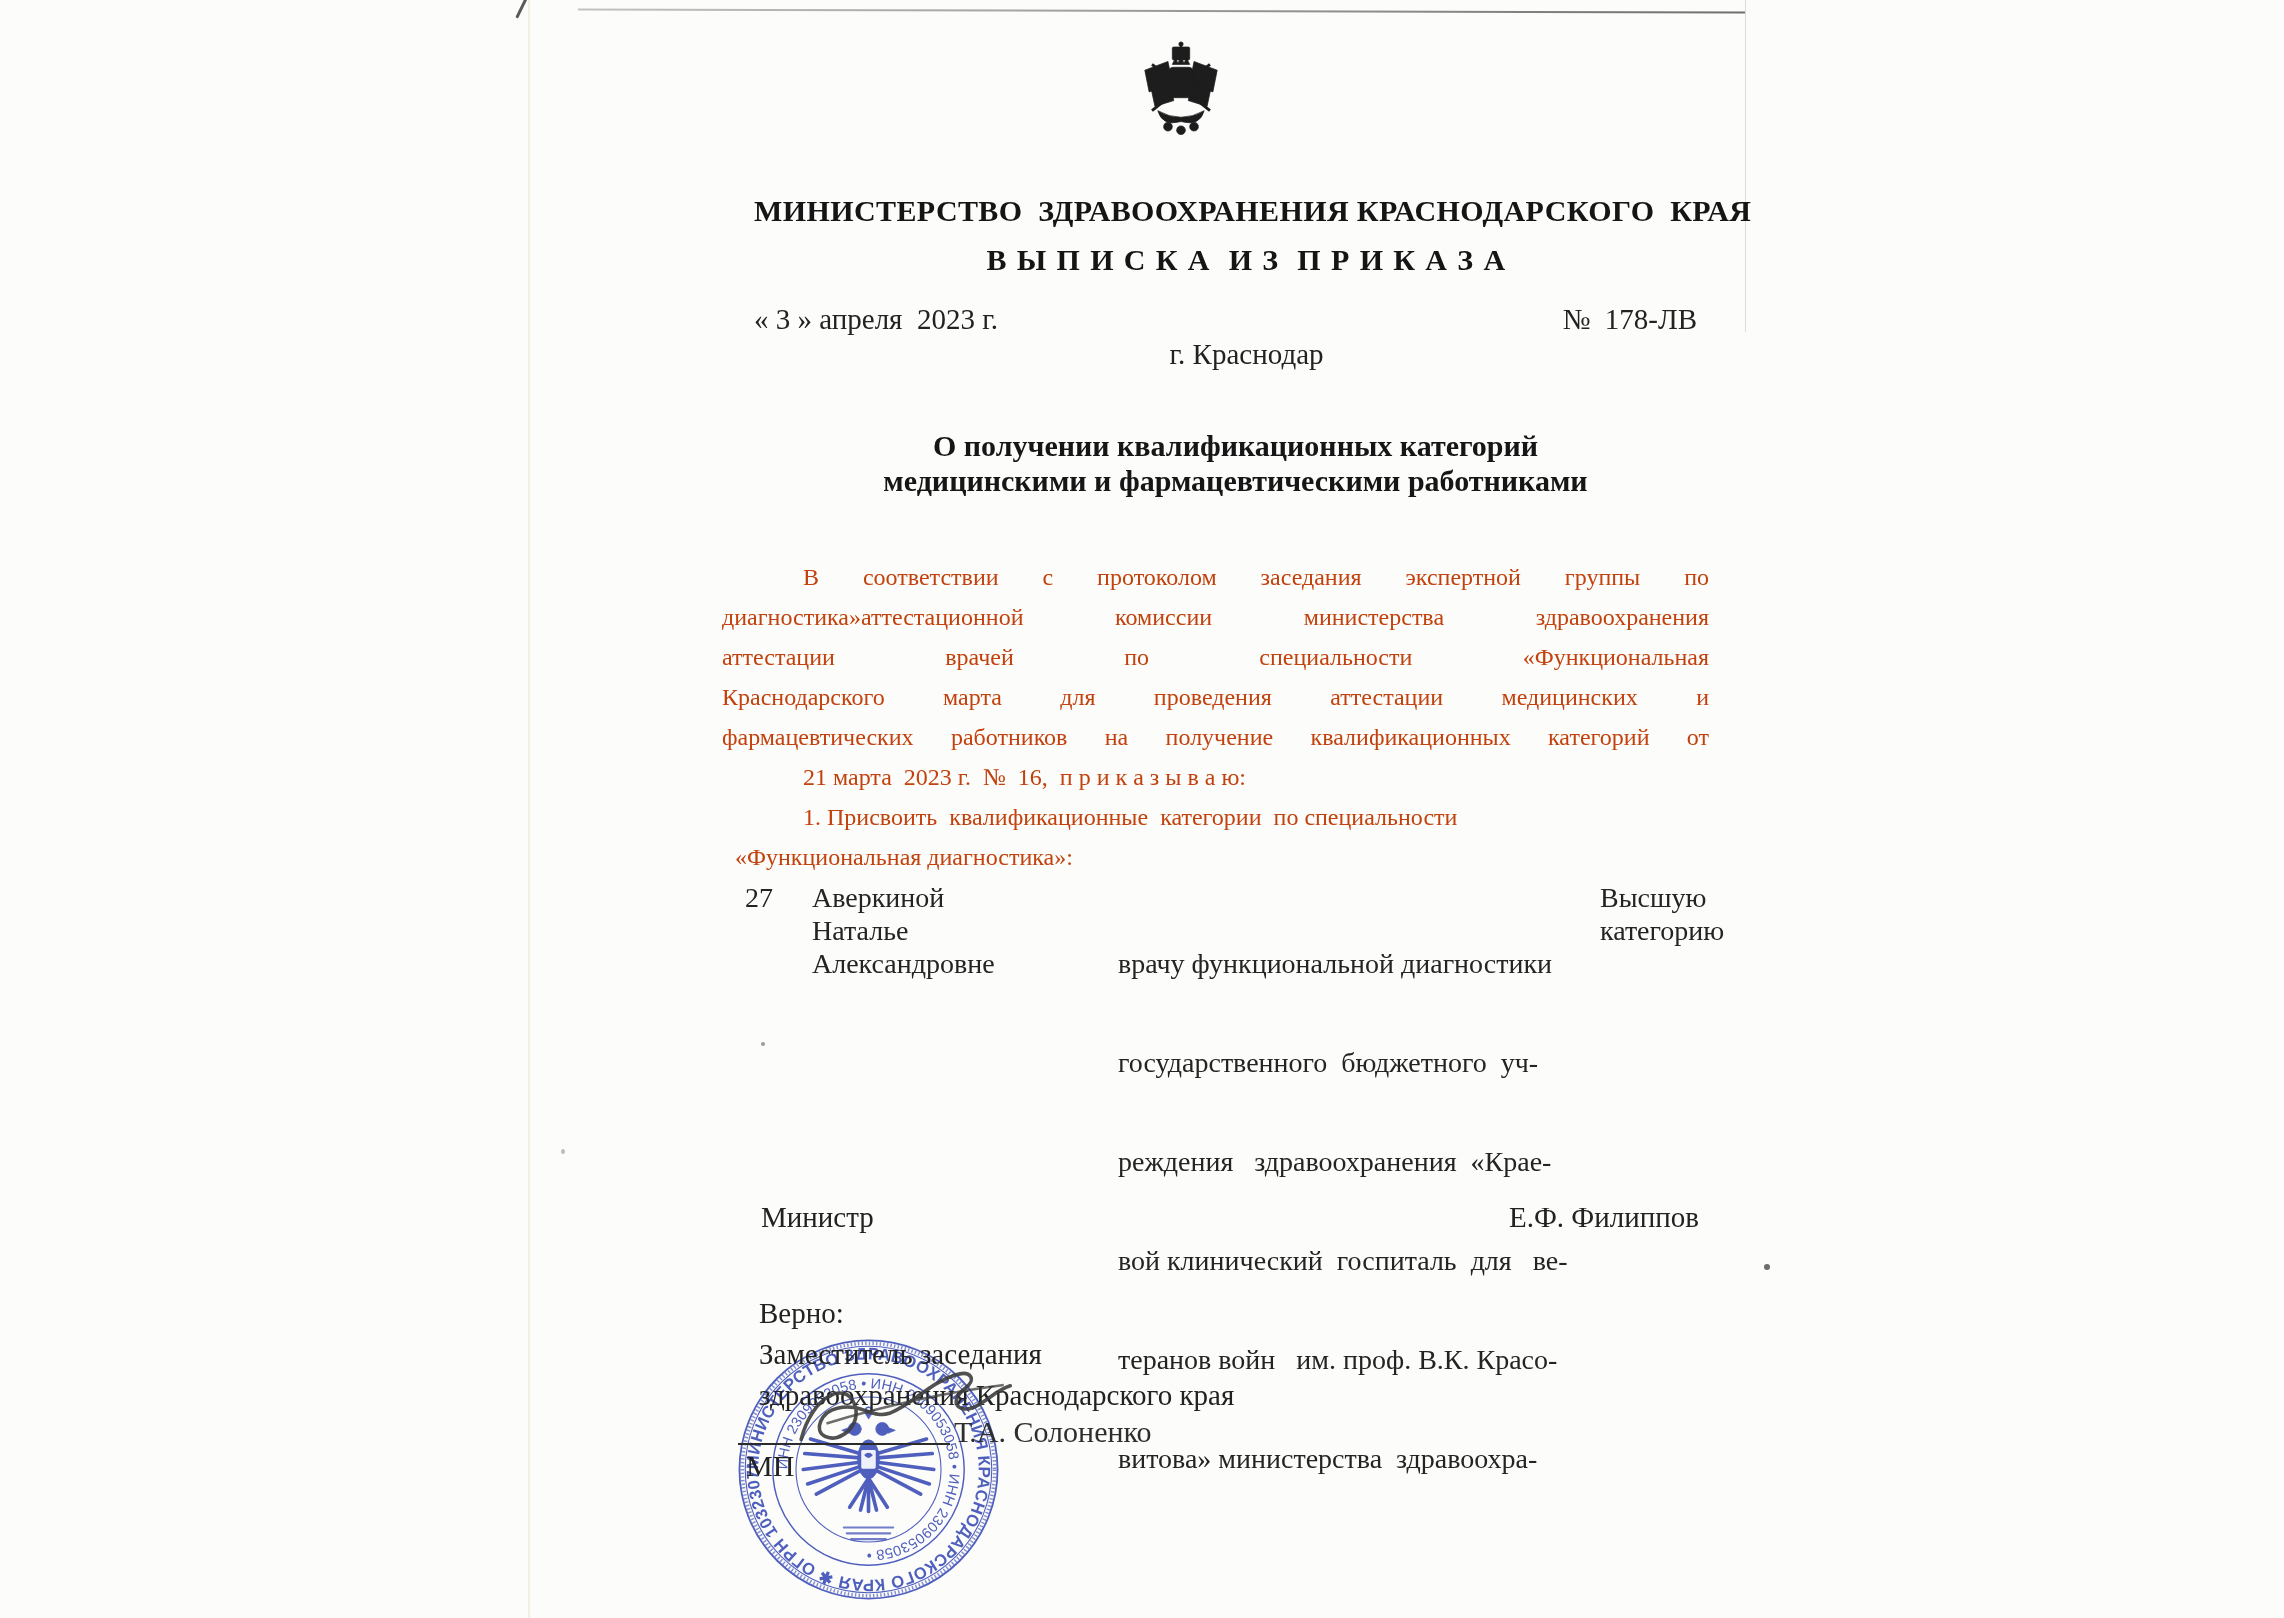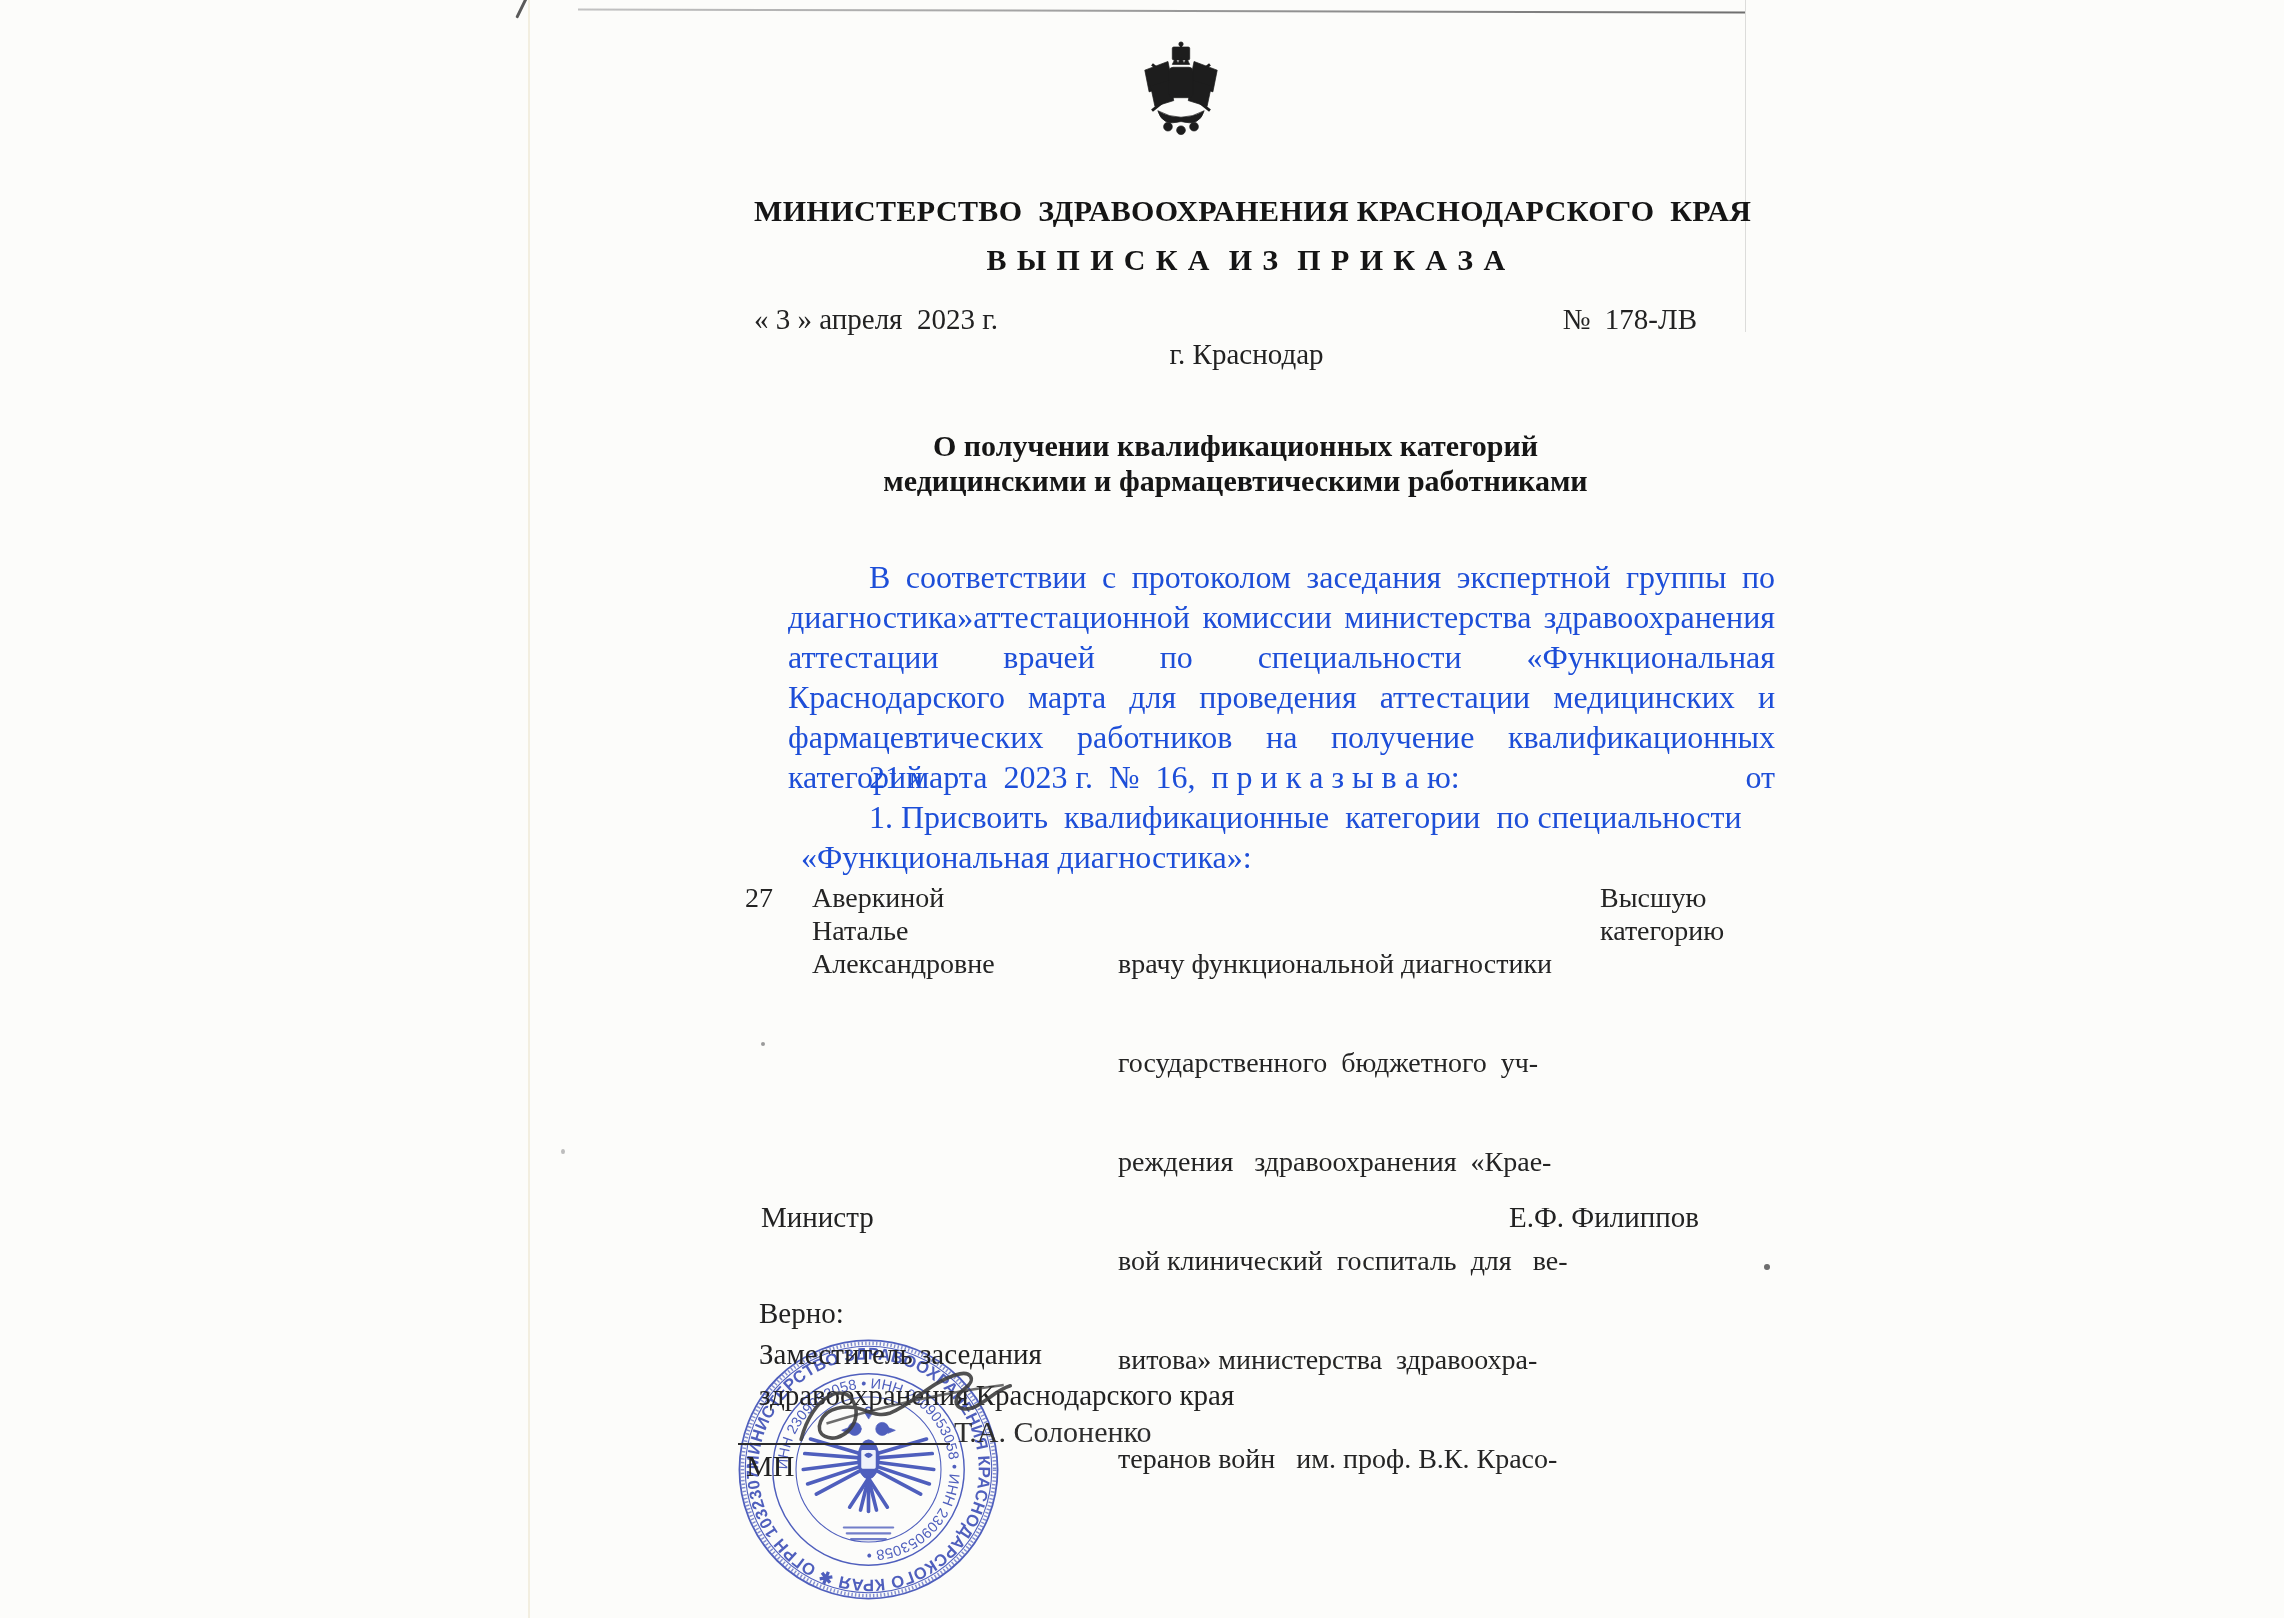--- a/index.html
+++ b/index.html
@@ -21,21 +21,21 @@
   .ministry-header{left:754px;top:194px;width:985px;text-align:center;
                    font-size:30px;font-weight:bold;letter-spacing:0.4px;color:#151515;}
   .order-type{left:754px;top:243px;width:985px;text-align:center;
               font-size:30px;font-weight:bold;letter-spacing:1.4px;color:#151515;}
   .date-row{left:754px;top:303px;width:985px;display:flex;justify-content:space-between;font-size:29px;}
   .order-number{padding-right:42px;}
   .order-city{left:754px;top:338px;width:985px;text-align:center;font-size:29px;}
   .subject{left:743px;top:428px;width:985px;text-align:center;font-size:30px;font-weight:bold;line-height:35px;color:#161616;}
 
   
-  .body-block{left:788px;top:557px;width:987px;font-size:32px;color:#1d4ed8;}
+  .body-block{left:722px;top:557px;width:987px;font-size:24px;color:#c2410c;}
   .bl{height:40px;line-height:40px;}
   .j{text-align:justify;text-align-last:justify;}
   .ind{text-indent:81px;}
   .ind2{text-indent:13px;}
 
   
   .assign-table{left:745px;top:881px;width:1000px;font-size:28px;color:#242424;}
   .tcol{position:absolute;top:0;line-height:33px;}
   .row-number{left:0;}
   .recipient-name{left:67px;width:261px;}
@@ -116,22 +116,22 @@
     <div class="tcol recipient-name">
       <div>Аверкиной</div>
       <div>Наталье</div>
       <div>Александровне</div>
     </div>
     <div class="tcol recipient-position prew">
       <div>врачу функциональной диагностики</div>
       <div>государственного  бюджетного  уч-</div>
       <div>реждения   здравоохранения  «Крае-</div>
       <div>вой клинический  госпиталь  для   ве-</div>
+      <div>теранов войн   им. проф. В.К. Красо-</div>
       <div>витова» министерства  здравоохра-</div>
-      <div>теранов войн   им. проф. В.К. Красо-</div>
     </div>
     <div class="tcol assigned-category">
       <div>Высшую</div>
       <div>категорию</div>
     </div>
   </div>
 
   <div class="abs minister-row">
     <span>Министр</span>
     <span>Е.Ф. Филиппов</span>

